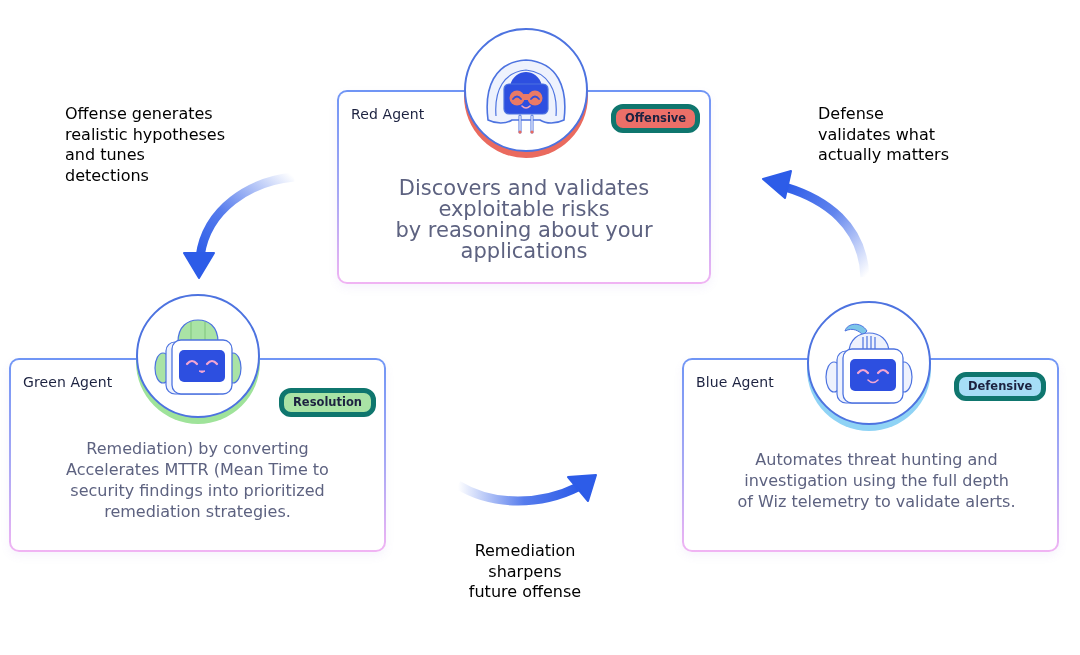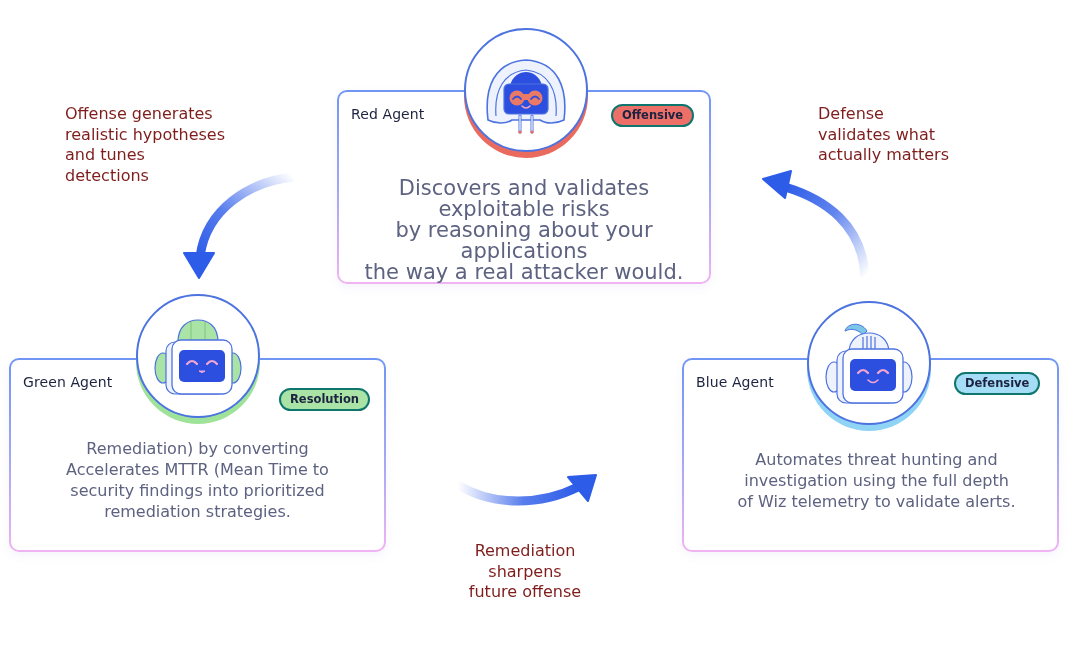--- a/index.html
+++ b/index.html
@@ -25,21 +25,21 @@
     color: #1c2240;
     letter-spacing: 0.1px;
   }
   .badge {
     position: absolute;
     font-size: 11.5px;
     font-weight: bold;
     color: #1c2240;
     padding: 2px 9px 3px;
     border-radius: 12px;
-    border: 2px solid #0f766e;
+    border: 5px solid #0f766e;
     line-height: 14px;
     white-space: nowrap;
   }
   .badge.red { background: #ec6f68; }
   .badge.green { background: #a9e3a5; }
   .badge.blue { background: #a6ddf6; }
 
   .card-desc {
     position: absolute;
     left: 0; right: 0;
@@ -67,38 +67,37 @@
     border-radius: 50%;
     background: #ffffff;
     border: 2px solid #4d73e0;
   }
   .avatar svg { position: absolute; left: 0; top: 0; }
 
   .note {
     position: absolute;
     font-size: 16px;
     line-height: 20.5px;
-    color: #7f1d1d;
+    color: #000000;
   }
   .note span { display: block; }
   .note.center { text-align: center; }
 
   .arrow { position: absolute; }
 </style>
 </head>
 <body>
 
 <div class="card" style="left:337px; top:90px; width:374px; height:194px;">
   <div class="card-inner">
     <div class="card-title" style="left:12px; top:14px;">Red Agent</div>
     <div class="badge red" style="left:272px; top:12px;">Offensive</div>
     <div class="card-desc" style="top:86px; font-size:21px;">
       <span>Discovers and validates exploitable risks</span>
       <span>by reasoning about your applications</span>
-      <span>the way a real attacker would.</span>
     </div>
   </div>
 </div>
 
 <div class="avatar" style="left:464px; top:28px;">
   <div class="disc-shadow" style="background:#ea6a5e;"></div>
   <div class="disc"></div>
   <svg width="124" height="124" viewBox="0 0 124 124">
 
     <path d="M24 92 C20 60 30 34 62 32 C94 34 104 60 100 92 C92 96 82 96 76 92 L48 92 C42 96 32 96 24 92 Z" fill="#eef2fd" stroke="#4d73e0" stroke-width="1.6"></path>

